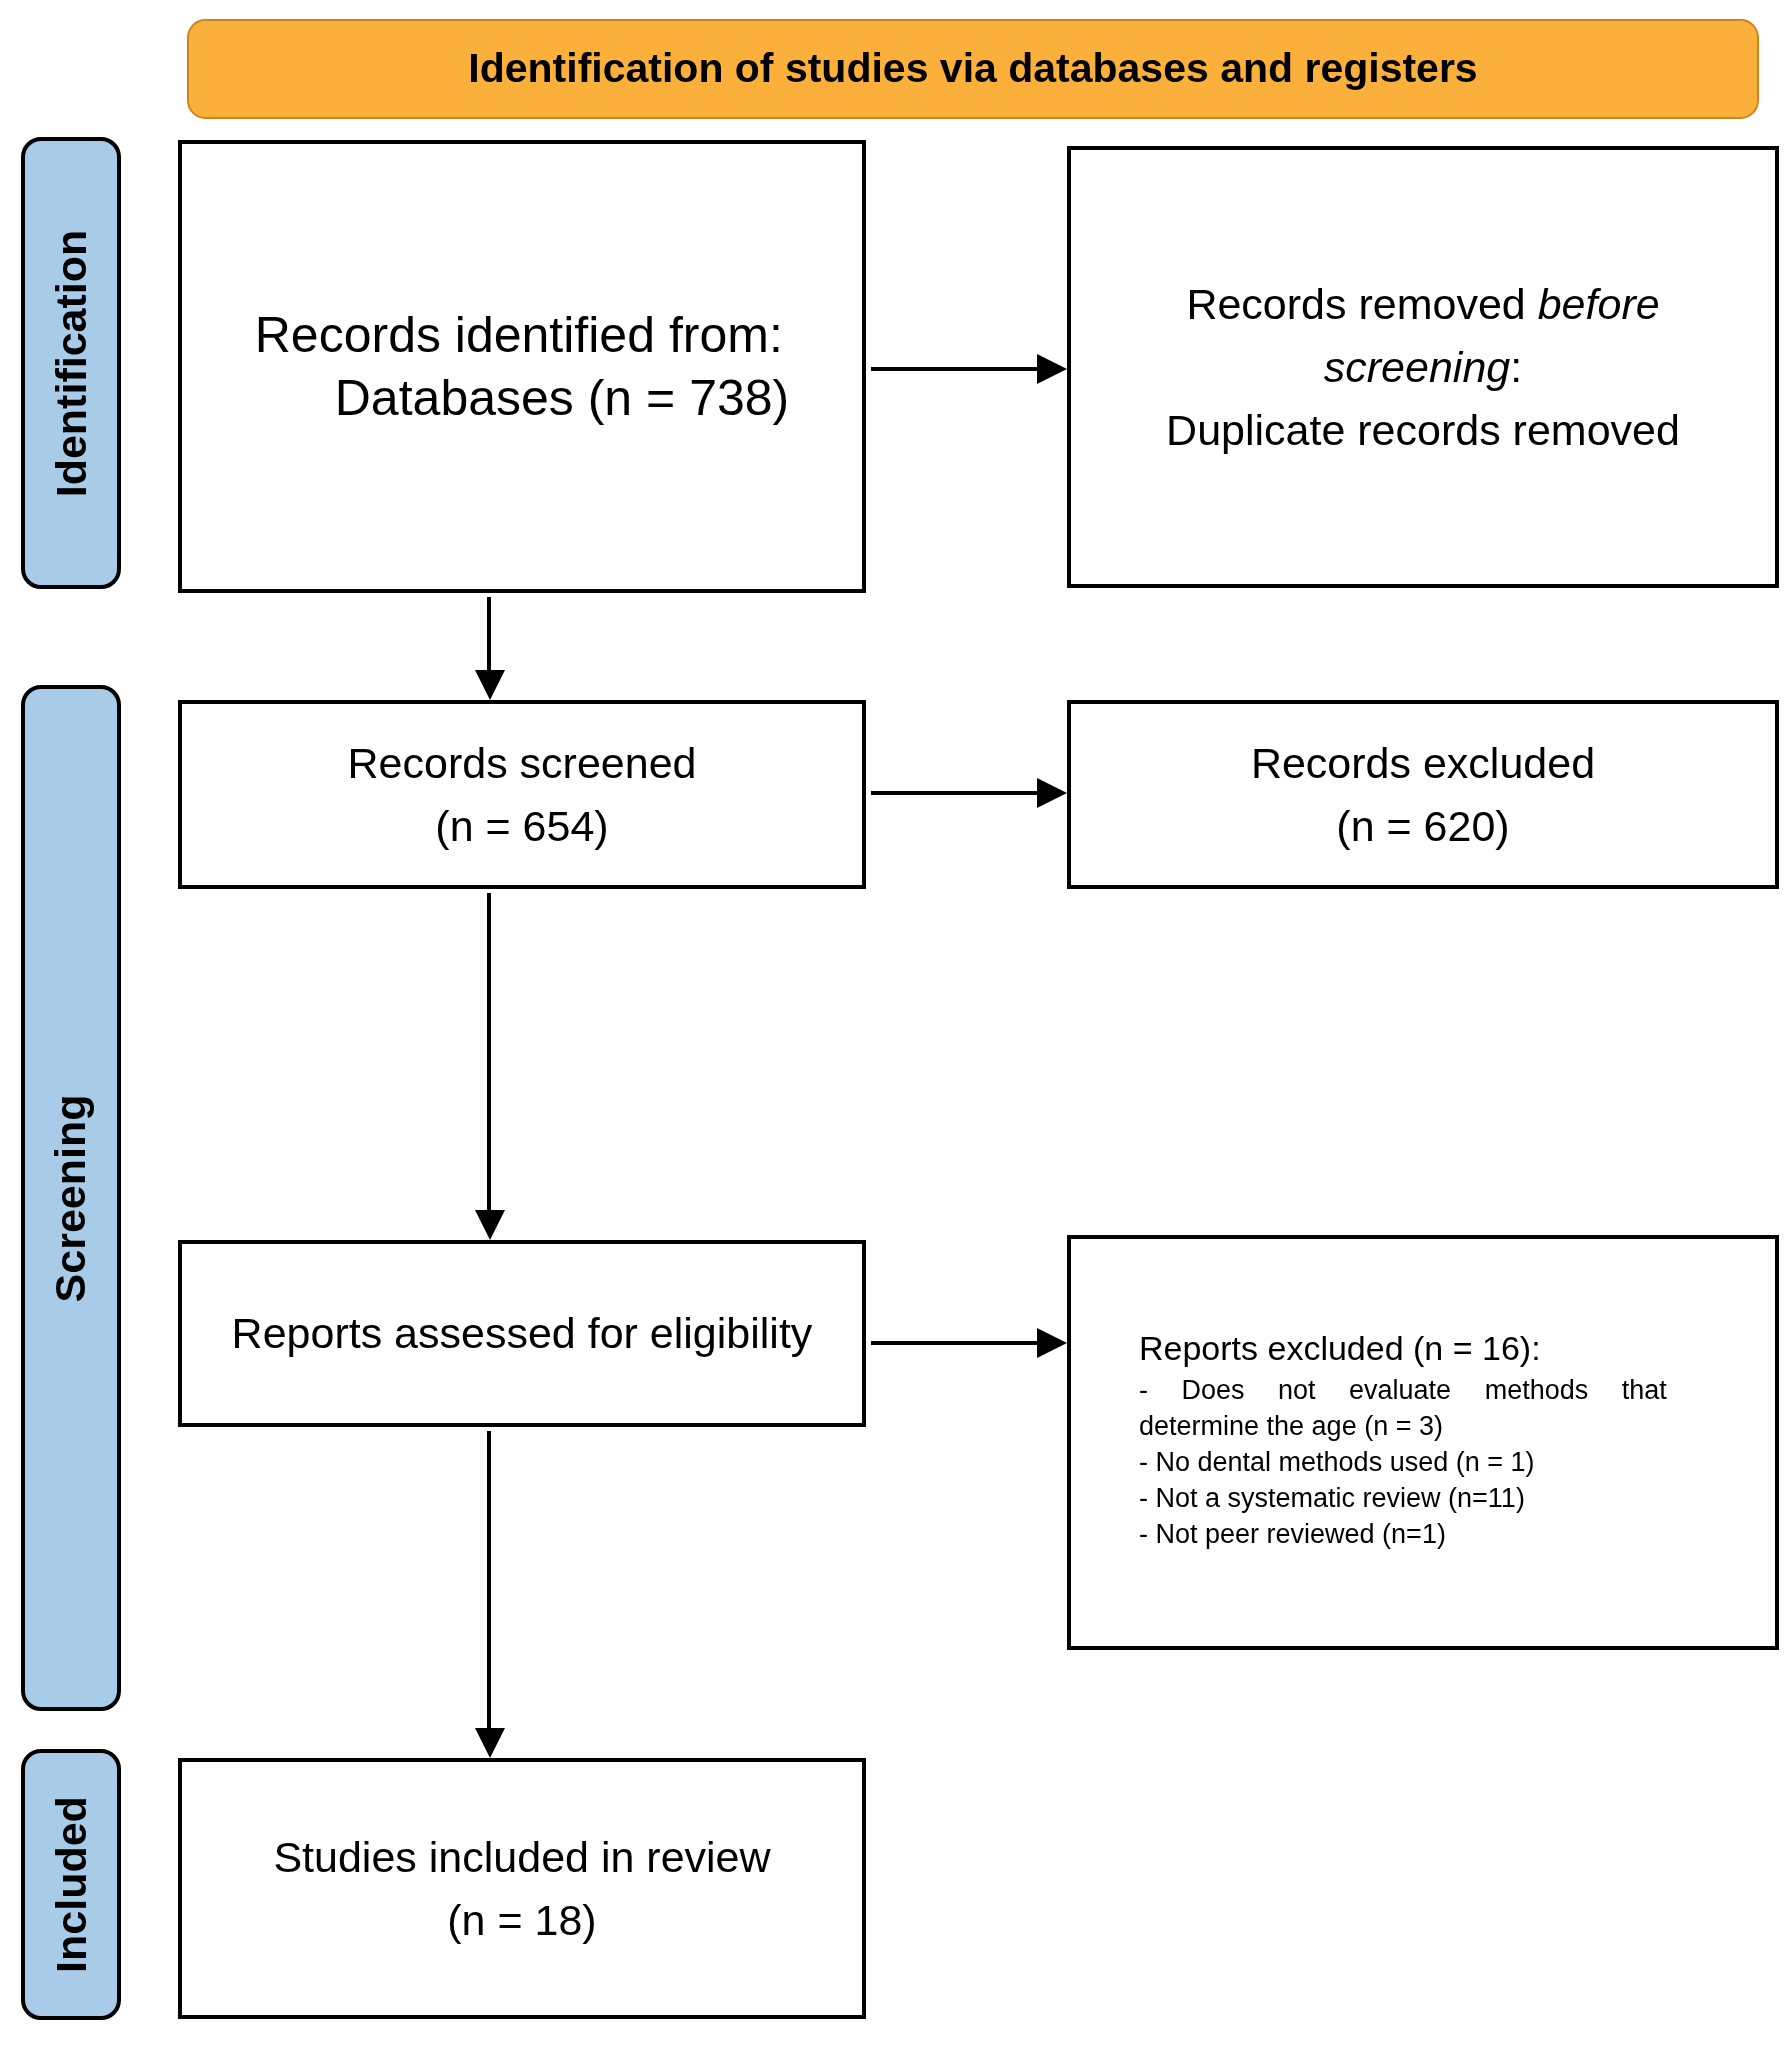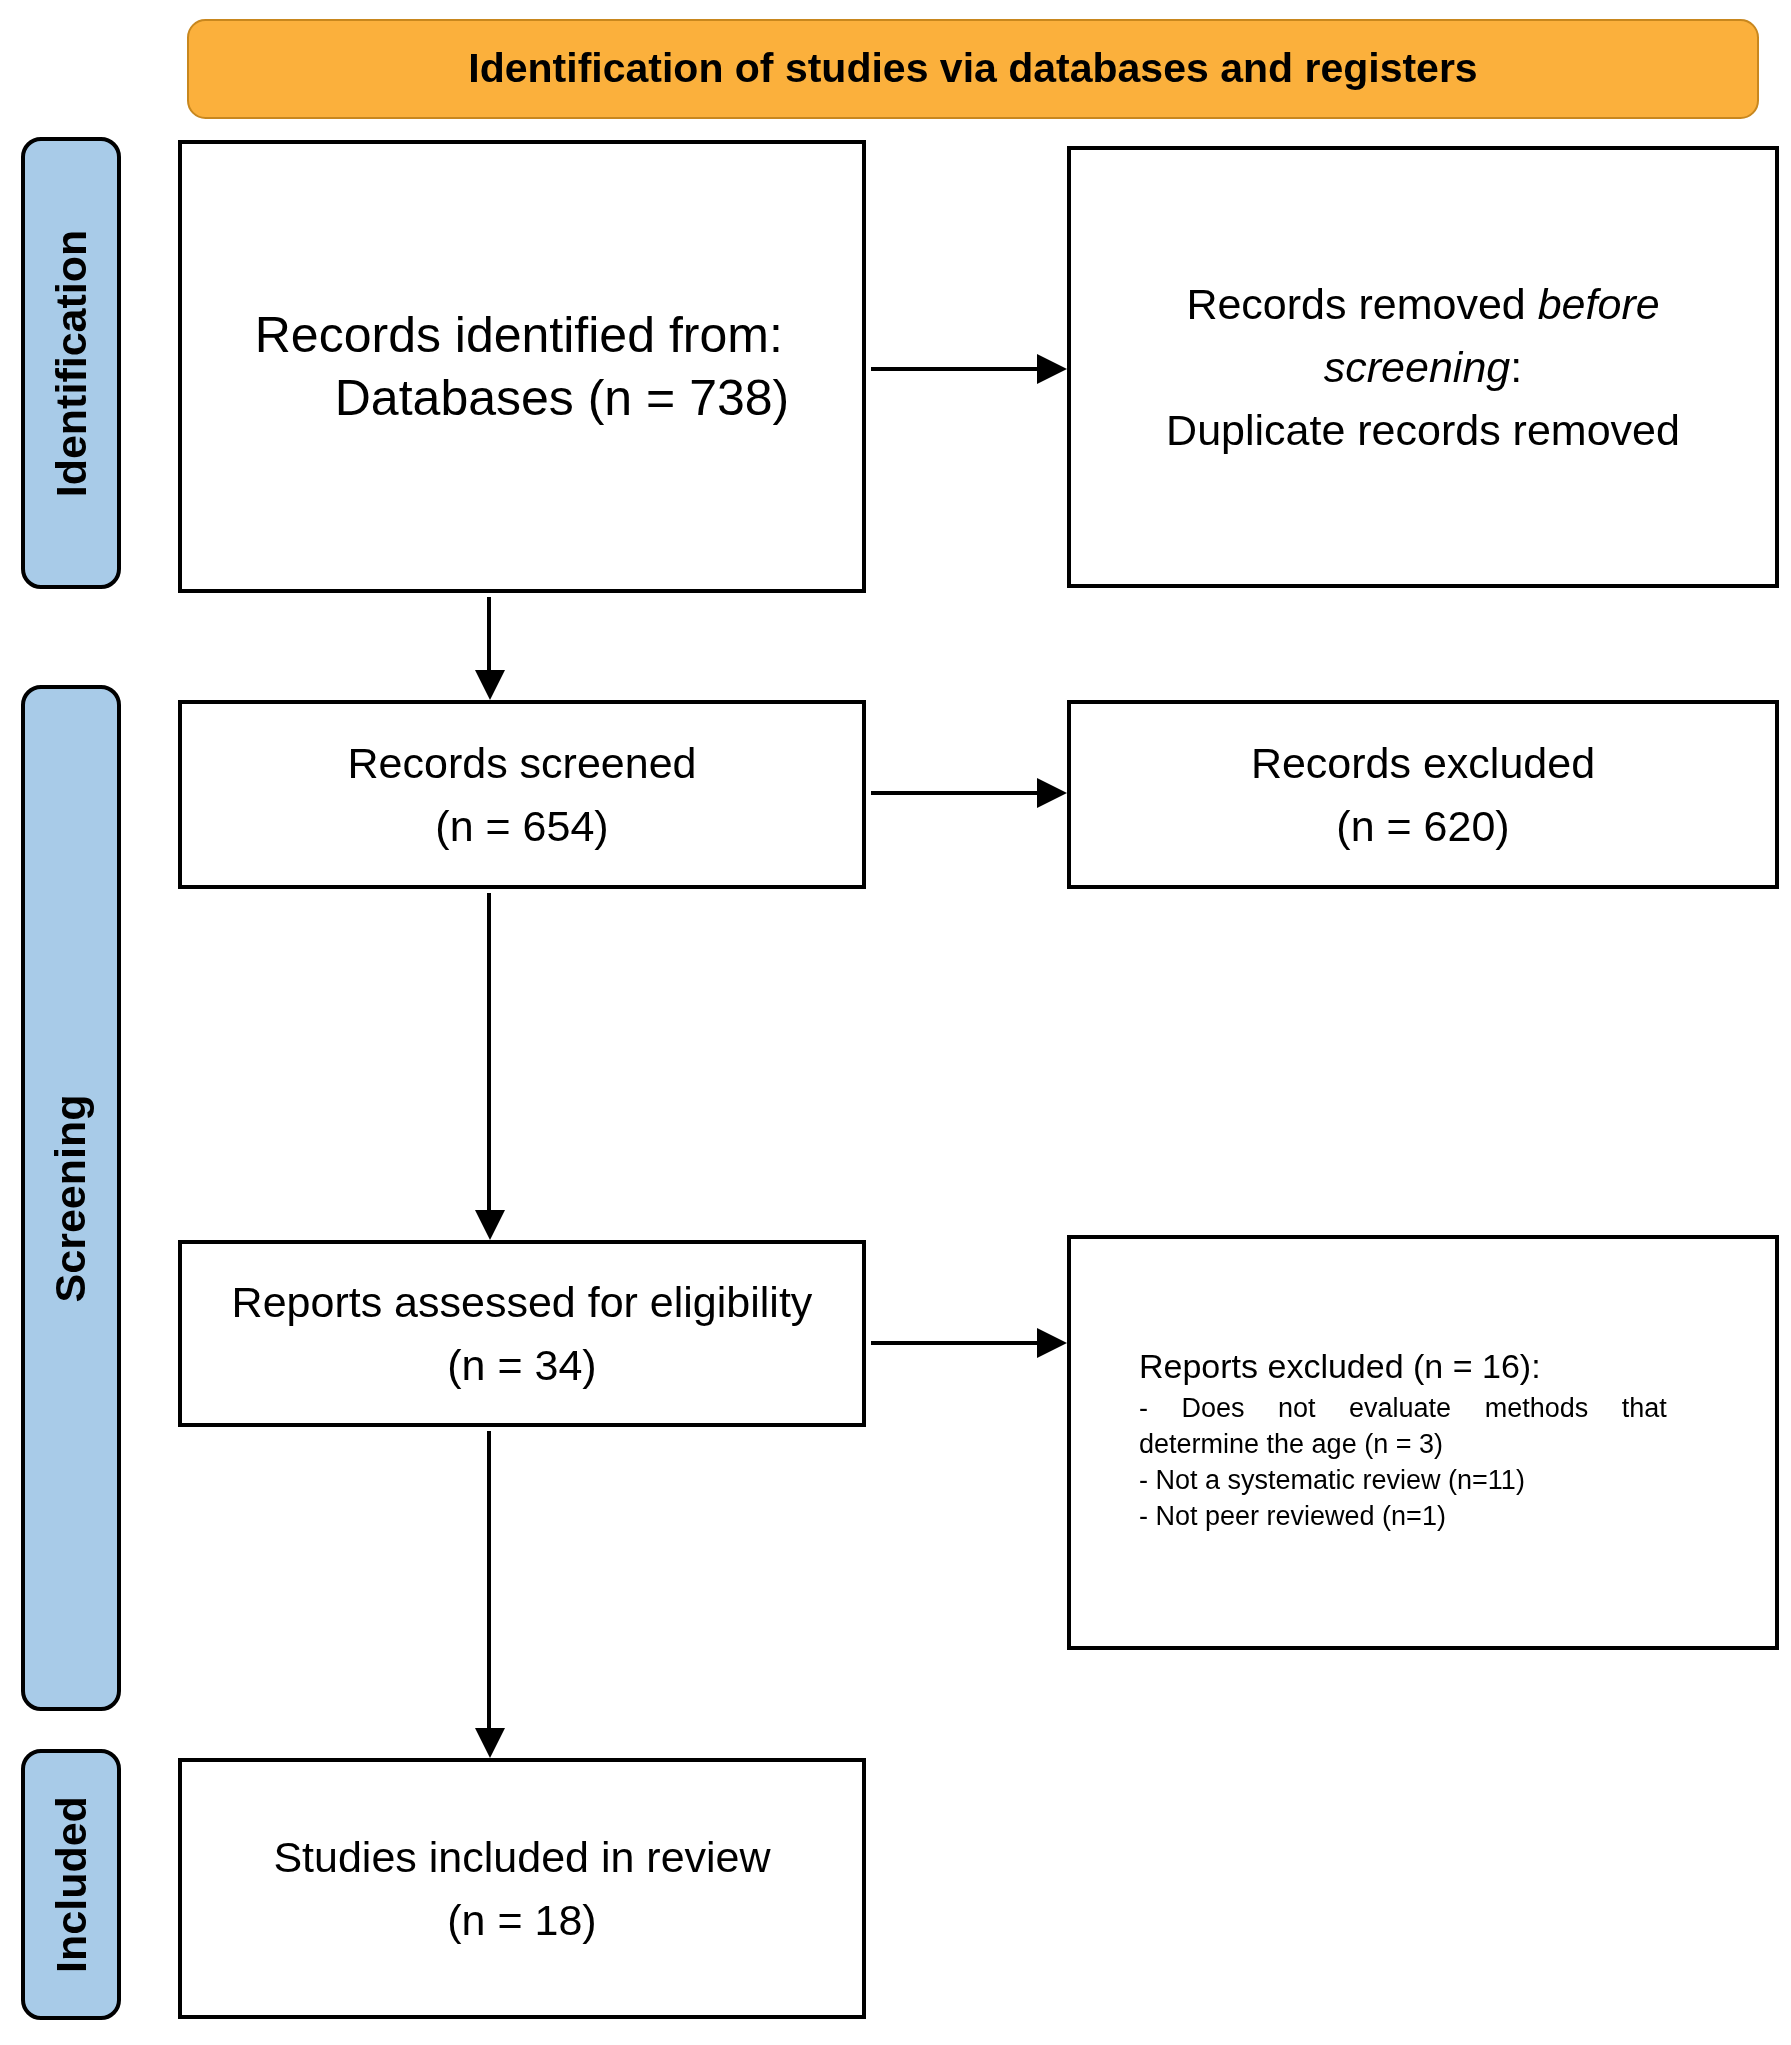--- a/index.html
+++ b/index.html
@@ -144,29 +144,29 @@
   <div class="fbox box-excluded">
     <div class="box-label">
       <span class="bline">Records excluded</span>
       <span class="bline">(n = 620)</span>
     </div>
   </div>
 
   <div class="fbox box-assessed">
     <div class="box-label">
       <span class="bline">Reports assessed for eligibility</span>
-      <span class="bline">(n = 34)</span>
     </div>
   </div>
 
   <div class="fbox box-reports-excluded">
     <div class="rx-content">
       <span class="rx-heading">Reports excluded (n = 16):</span>
       <span class="rx-item stretch">- Does not evaluate methods that</span>
       <span class="rx-item">determine the age (n = 3)</span>
+      <span class="rx-item">- No dental methods used (n = 1)</span>
       <span class="rx-item">- Not a systematic review (n=11)</span>
       <span class="rx-item">- Not peer reviewed (n=1)</span>
     </div>
   </div>
 
   <div class="fbox box-included">
     <div class="box-label">
       <span class="bline">Studies included in review</span>
       <span class="bline">(n = 18)</span>
     </div>

